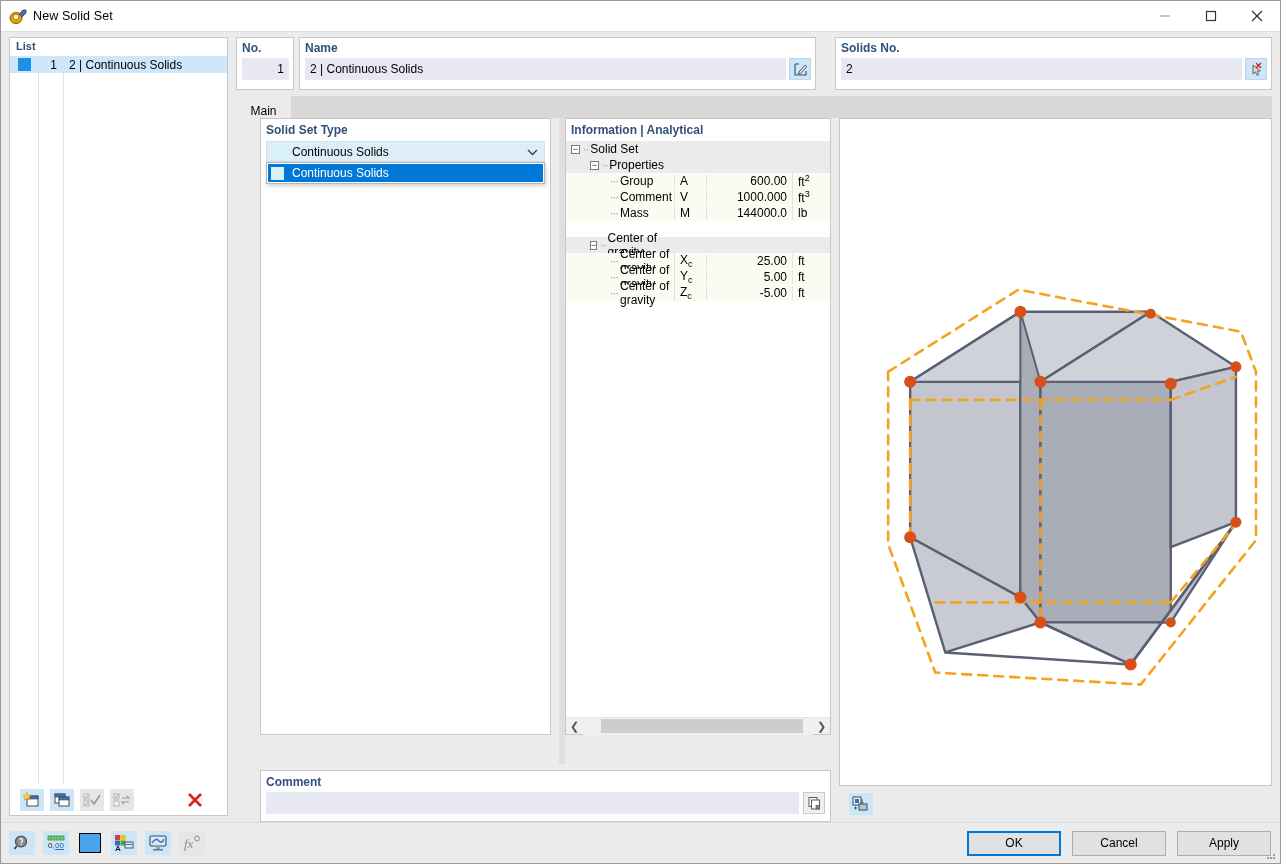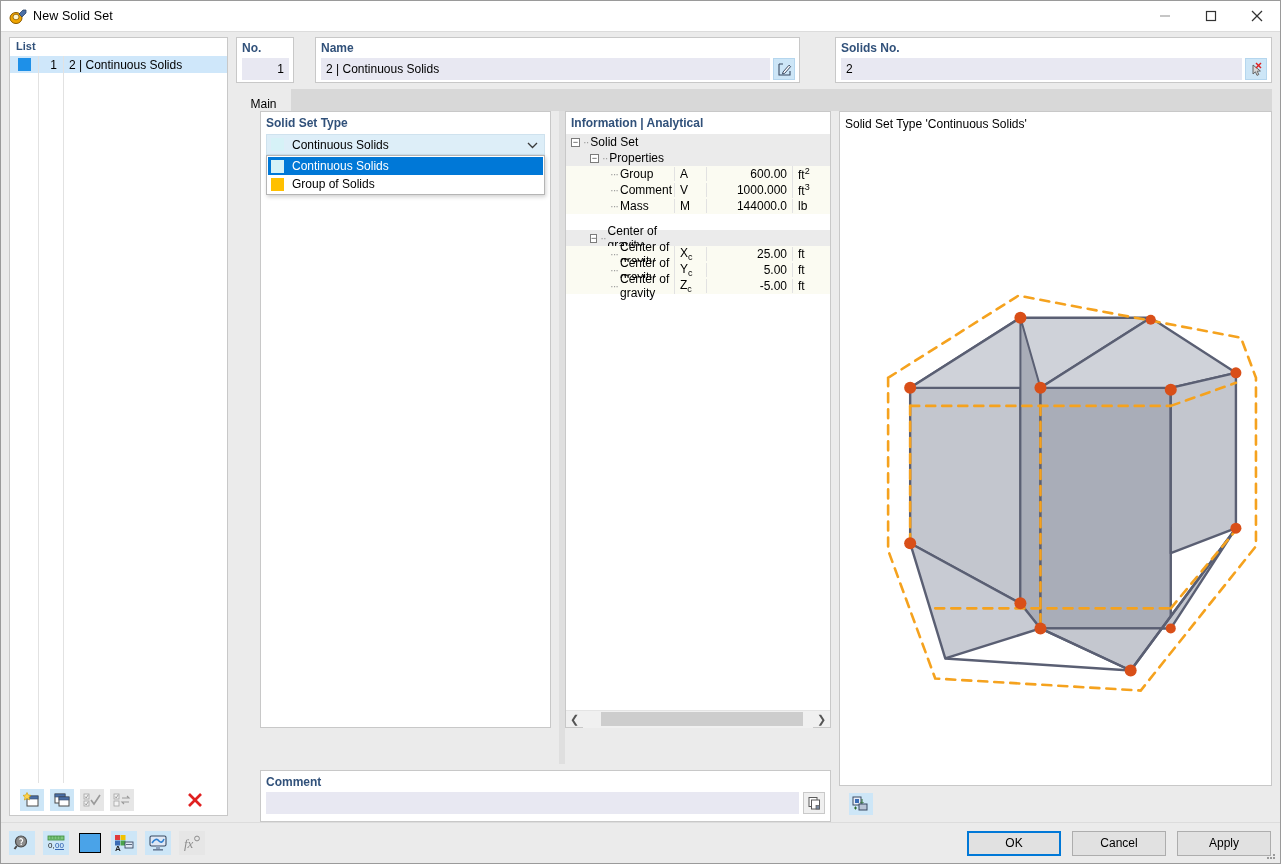--- a/index.html
+++ b/index.html
@@ -90,23 +90,23 @@
   .tbtn.disabled { background: #e6e6e6; }
   .tbtn.flexend { margin-left: auto; margin-right: 20px; background: transparent; }
 
   
   .center {
     flex: 1;
     display: flex; flex-direction: column;
     min-width: 0;
   }
   .top-row {
-    display: flex; gap: 16px;
+    display: flex; gap: 0;
     margin-top: 5px;
-    height: 46px;
+    height: 53px;
   }
   .field-box {
     background: #ffffff;
     border: 1px solid #c8c8c8;
     padding: 3px 4px 0 5px;
   }
   .field-label {
     font-size: 12px; font-weight: bold; color: #31517a;
     margin-bottom: 3px;
   }
@@ -468,24 +468,20 @@
                     <svg width="11" height="7" viewBox="0 0 11 7">
                         <path d="M1 1 L5.5 5.5 L10 1" fill="none" stroke="#3a3a3a" stroke-width="1.3"></path>
                       </svg>
                   </span>
                 </div>
                 <div class="dropdown">
                   <div class="dd-item sel">
                     <span class="swatch" style="background:#d6f2f7"></span>
                     <span>Continuous Solids</span>
                   </div>
-                  <div class="dd-item">
-                    <span class="swatch" style="background:#ffc000"></span>
-                    <span>Group of Solids</span>
-                  </div>
                 </div>
               </div>
             </div>
 
             <div class="vgap"></div>
             <div class="vsplit"></div>
 
             <div class="pane info-pane">
               <div class="info-head">Information | Analytical</div>
               <div class="tree">
@@ -606,21 +602,20 @@
                   <rect x="4.5" y="4" width="8" height="9" fill="#fff" stroke="#5a5a5a" stroke-width="1"></rect>
                   <rect x="9" y="9.5" width="3.5" height="3.5" fill="#7a8aa0" stroke="#5a5a5a" stroke-width="0.7"></rect>
                 </svg>
               </div>
             </div>
           </div>
         </div>
 
         <div class="right-content">
           <div class="preview-pane">
-            <div class="preview-caption">Solid Set Type 'Continuous Solids'</div>
             <div class="preview-canvas">
               <svg viewBox="0 0 430 560" preserveAspectRatio="xMidYMid meet">
 
                 <polygon points="70,210 180,140 310,140 395,195 395,350 290,425 180,425 70,365" fill="none"></polygon>
 
                 <polygon points="70,210 180,140 180,425 70,365" fill="#c3c6ce" stroke="#5a5f73" stroke-width="2.4" stroke-linejoin="round"></polygon>
 
                 <polygon points="70,210 180,140 310,140 200,210" fill="#cfd2d9" stroke="#5a5f73" stroke-width="2.4" stroke-linejoin="round"></polygon>
 
                 <polygon points="180,140 200,210 200,450 180,425" fill="#a9adb8" stroke="#5a5f73" stroke-width="2" stroke-linejoin="round"></polygon>

